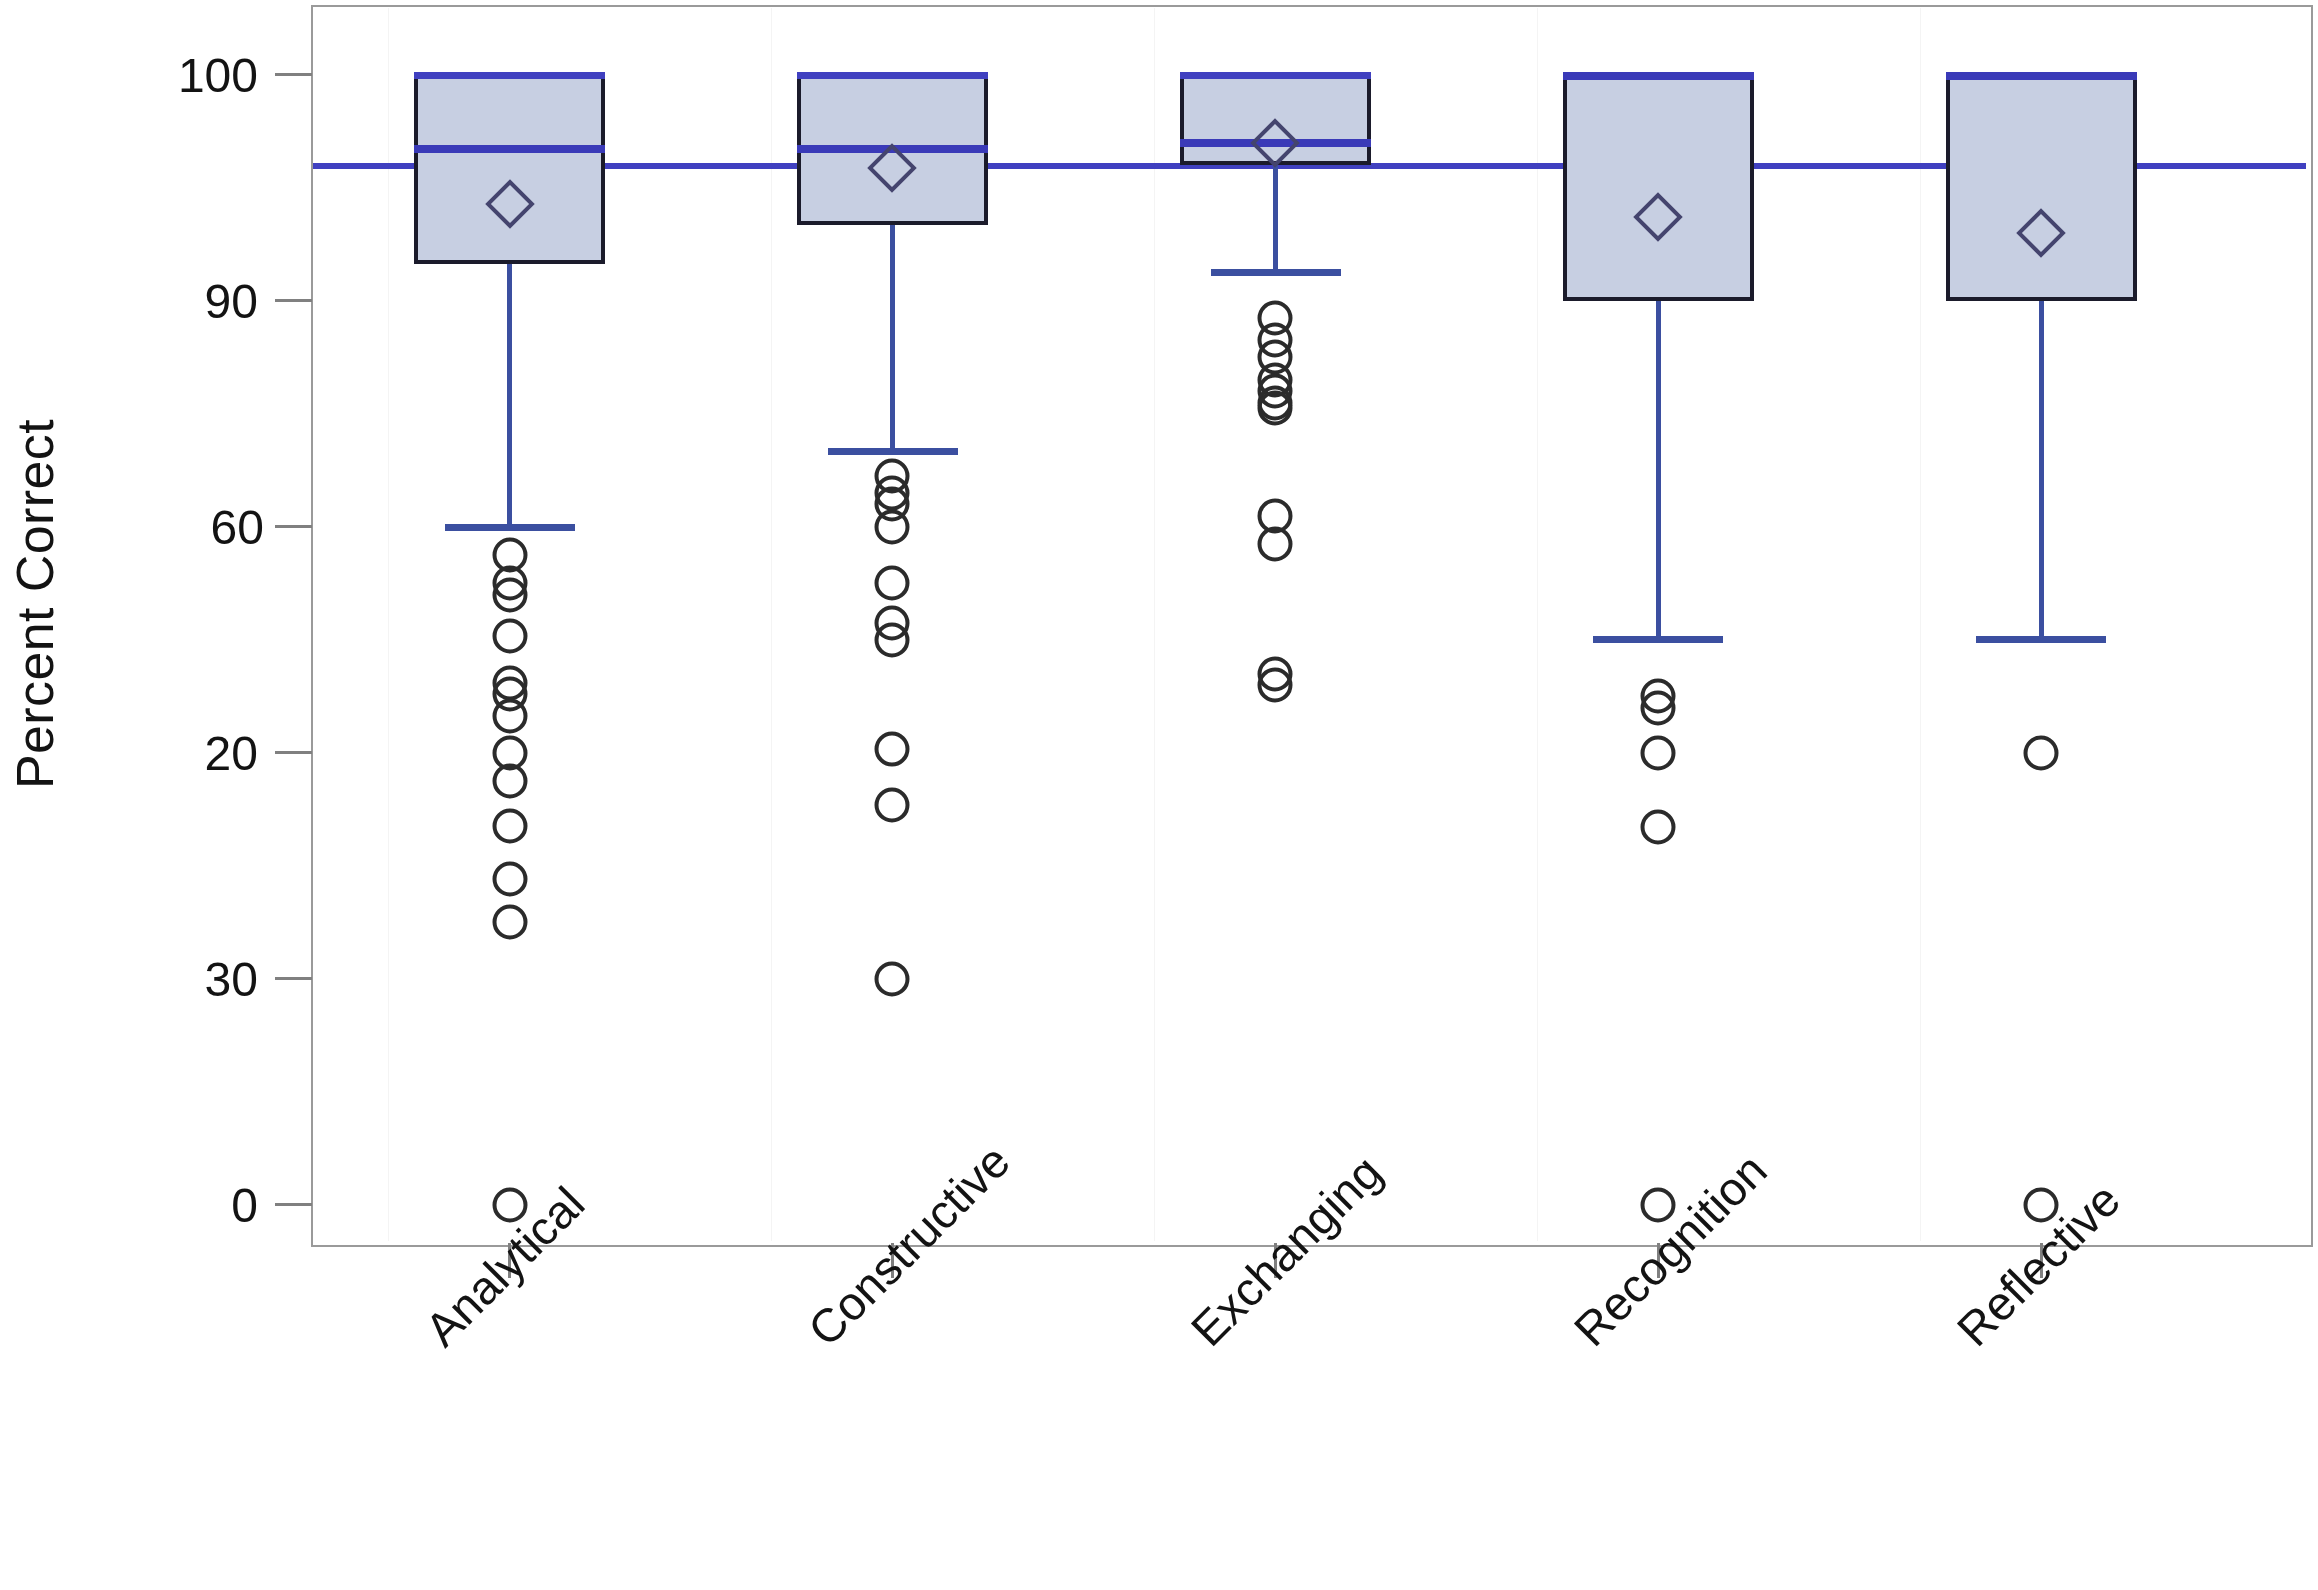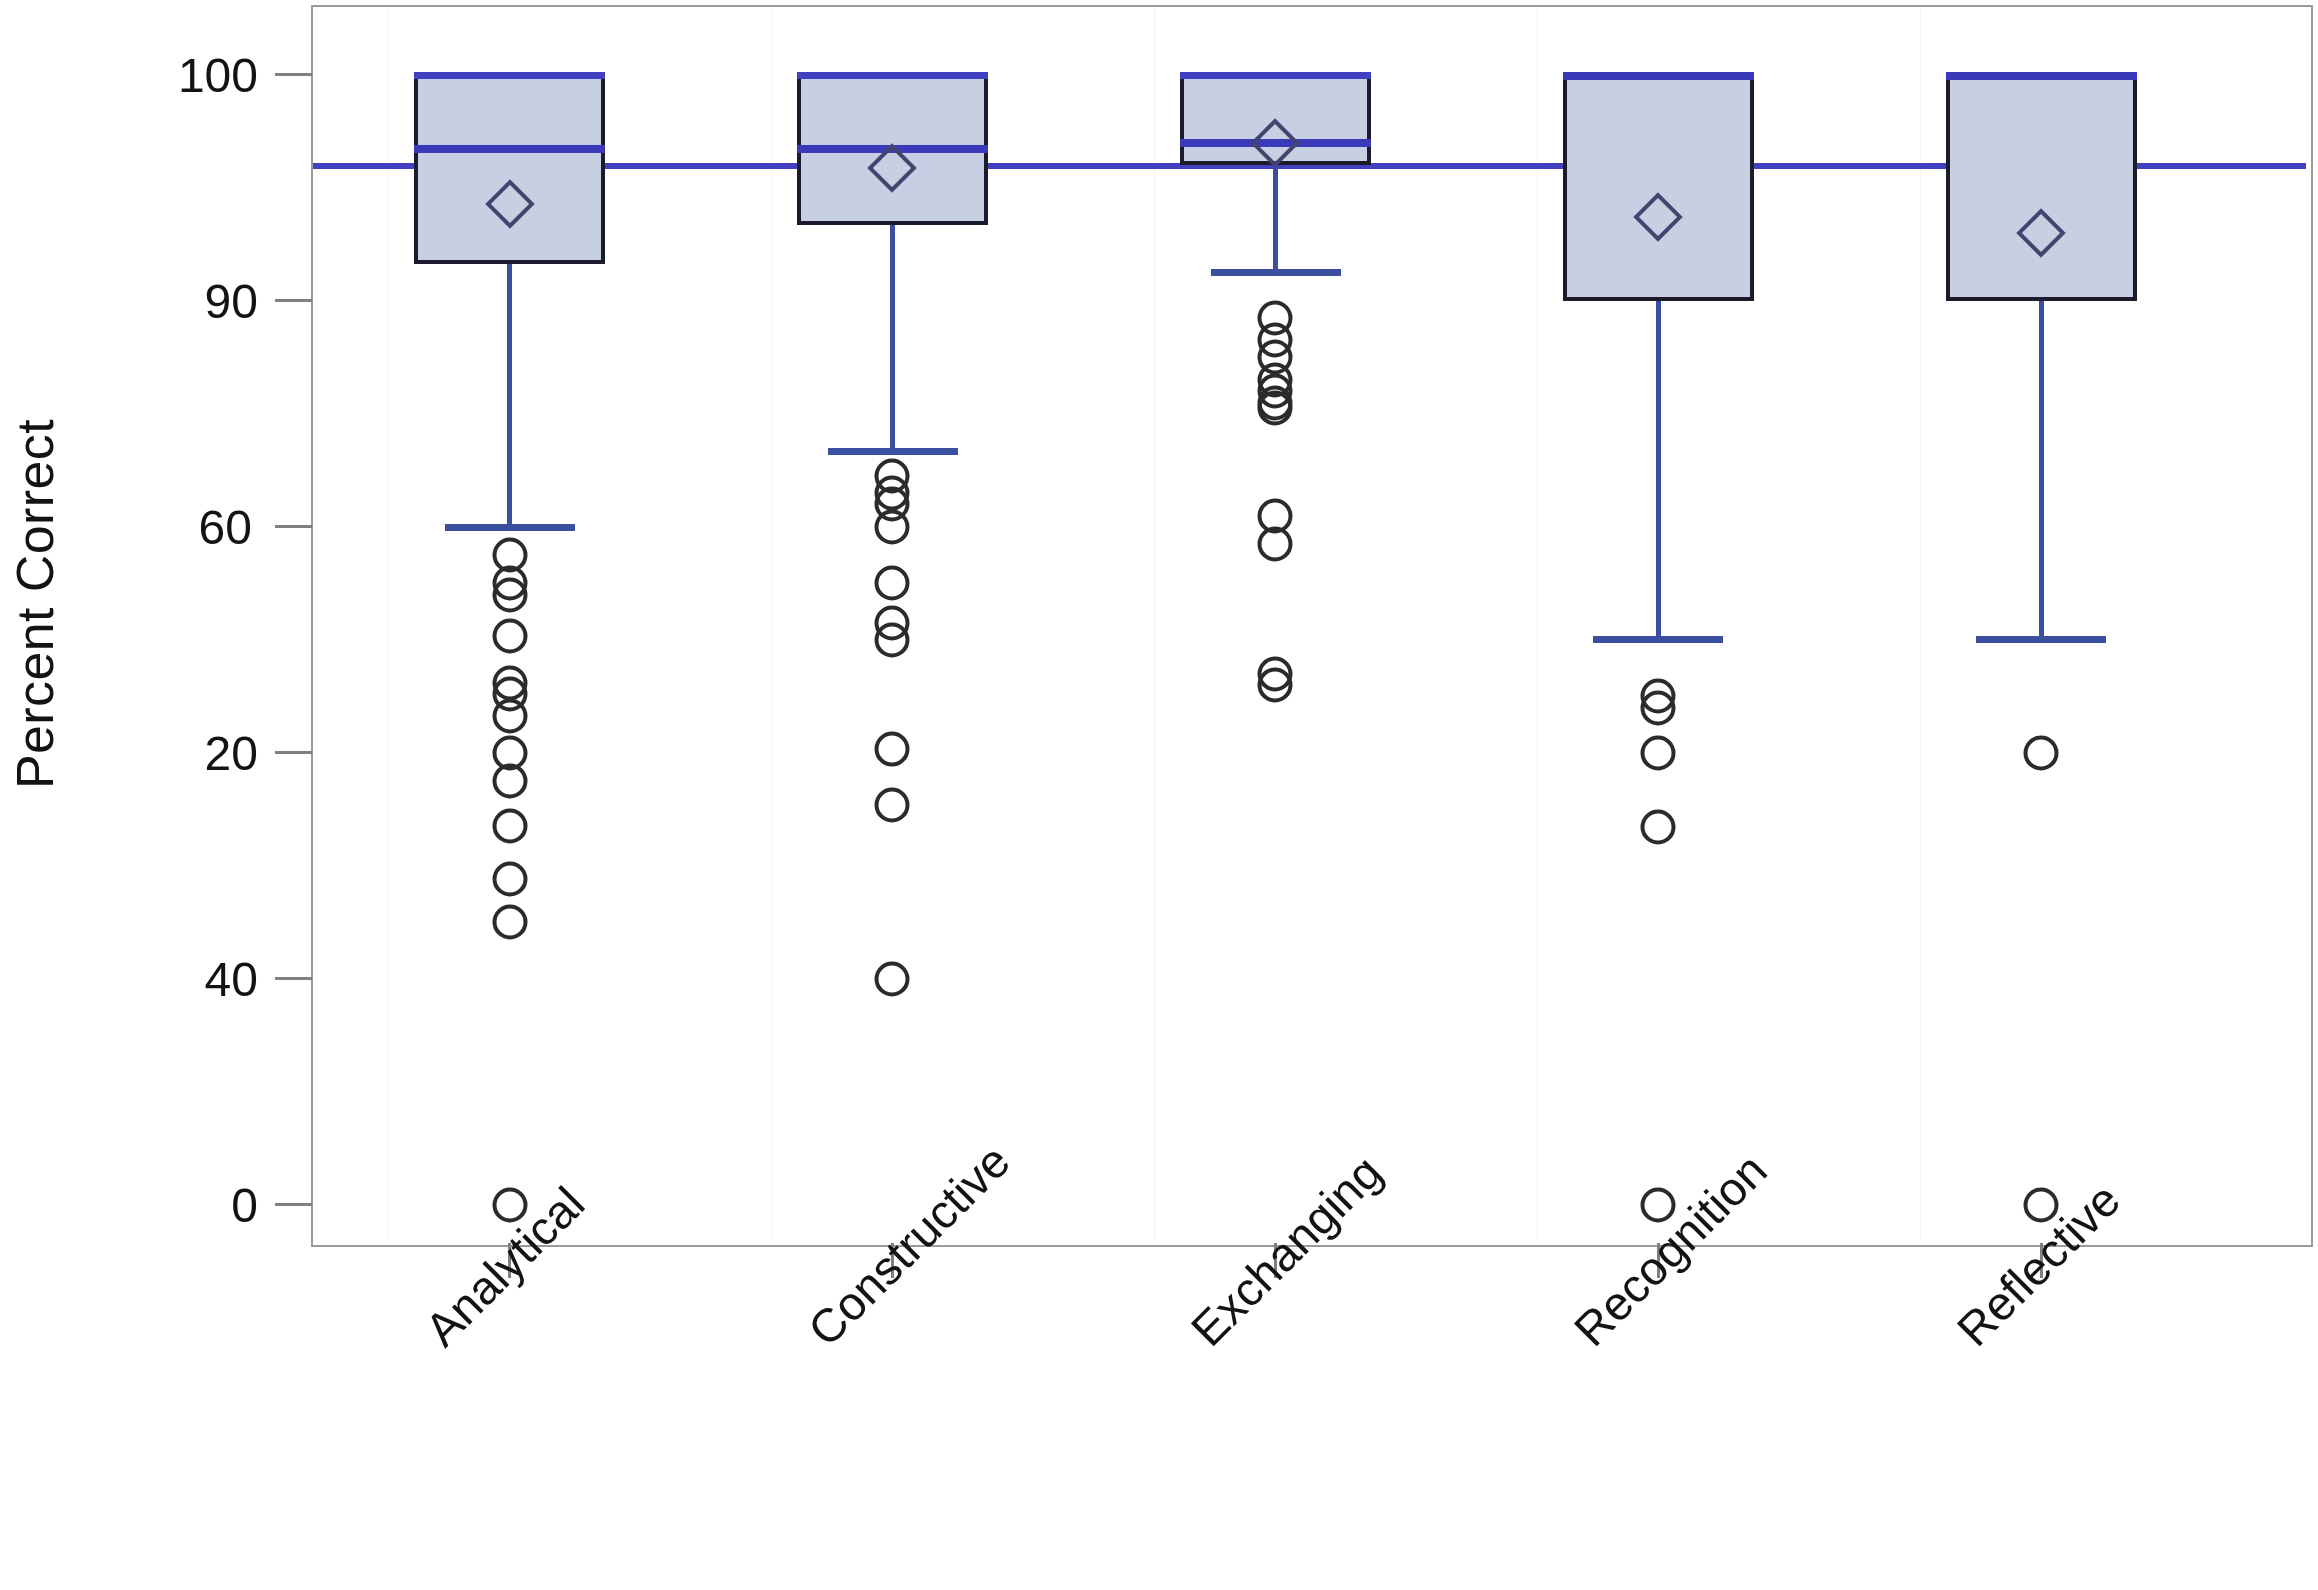--- a/index.html
+++ b/index.html
@@ -44,25 +44,25 @@
     <div class="gridcol" style="left:771px;top:7.5px;width:0.8px;height:1233px;"></div>
     <div class="gridcol" style="left:1154px;top:7.5px;width:0.8px;height:1233px;"></div>
     <div class="gridcol" style="left:1537px;top:7.5px;width:0.8px;height:1233px;"></div>
     <div class="gridcol" style="left:1920px;top:7.5px;width:0.8px;height:1233px;"></div>
 
     <div class="ylabel">Percent Correct</div>
 
     <div id="yticks">
         <div class="ytick-label" style="top: 1205px; left: 108px;">0</div>
         <div class="tickmark" style="left: 275px; top: 1203px; width: 37px; height: 3.3px;"></div>
-        <div class="ytick-label" style="top: 979px; left: 108px;">40</div>
+        <div class="ytick-label" style="top: 979px; left: 108px;">30</div>
         <div class="tickmark" style="left: 275px; top: 977px; width: 37px; height: 3.3px;"></div>
         <div class="ytick-label" style="top: 753px; left: 108px;">20</div>
         <div class="tickmark" style="left: 275px; top: 751px; width: 37px; height: 3.3px;"></div>
-        <div class="ytick-label" style="top: 527px; left: 102px;">60</div>
+        <div class="ytick-label" style="top: 527px; left: 114px;">60</div>
         <div class="tickmark" style="left: 275px; top: 525px; width: 37px; height: 3.3px;"></div>
         <div class="ytick-label" style="top: 301px; left: 108px;">90</div>
         <div class="tickmark" style="left: 275px; top: 299px; width: 37px; height: 3.3px;"></div>
         <div class="ytick-label" style="top: 75px; left: 108px;">100</div>
         <div class="tickmark" style="left: 275px; top: 73px; width: 37px; height: 3.3px;"></div>
       </div>
 
     <div id="grandmean-line" class="grandmean" style="left: 313px; width: 1993px; top: 163px; background: rgb(64, 64, 192);"></div>
 
     <div id="boxes">

